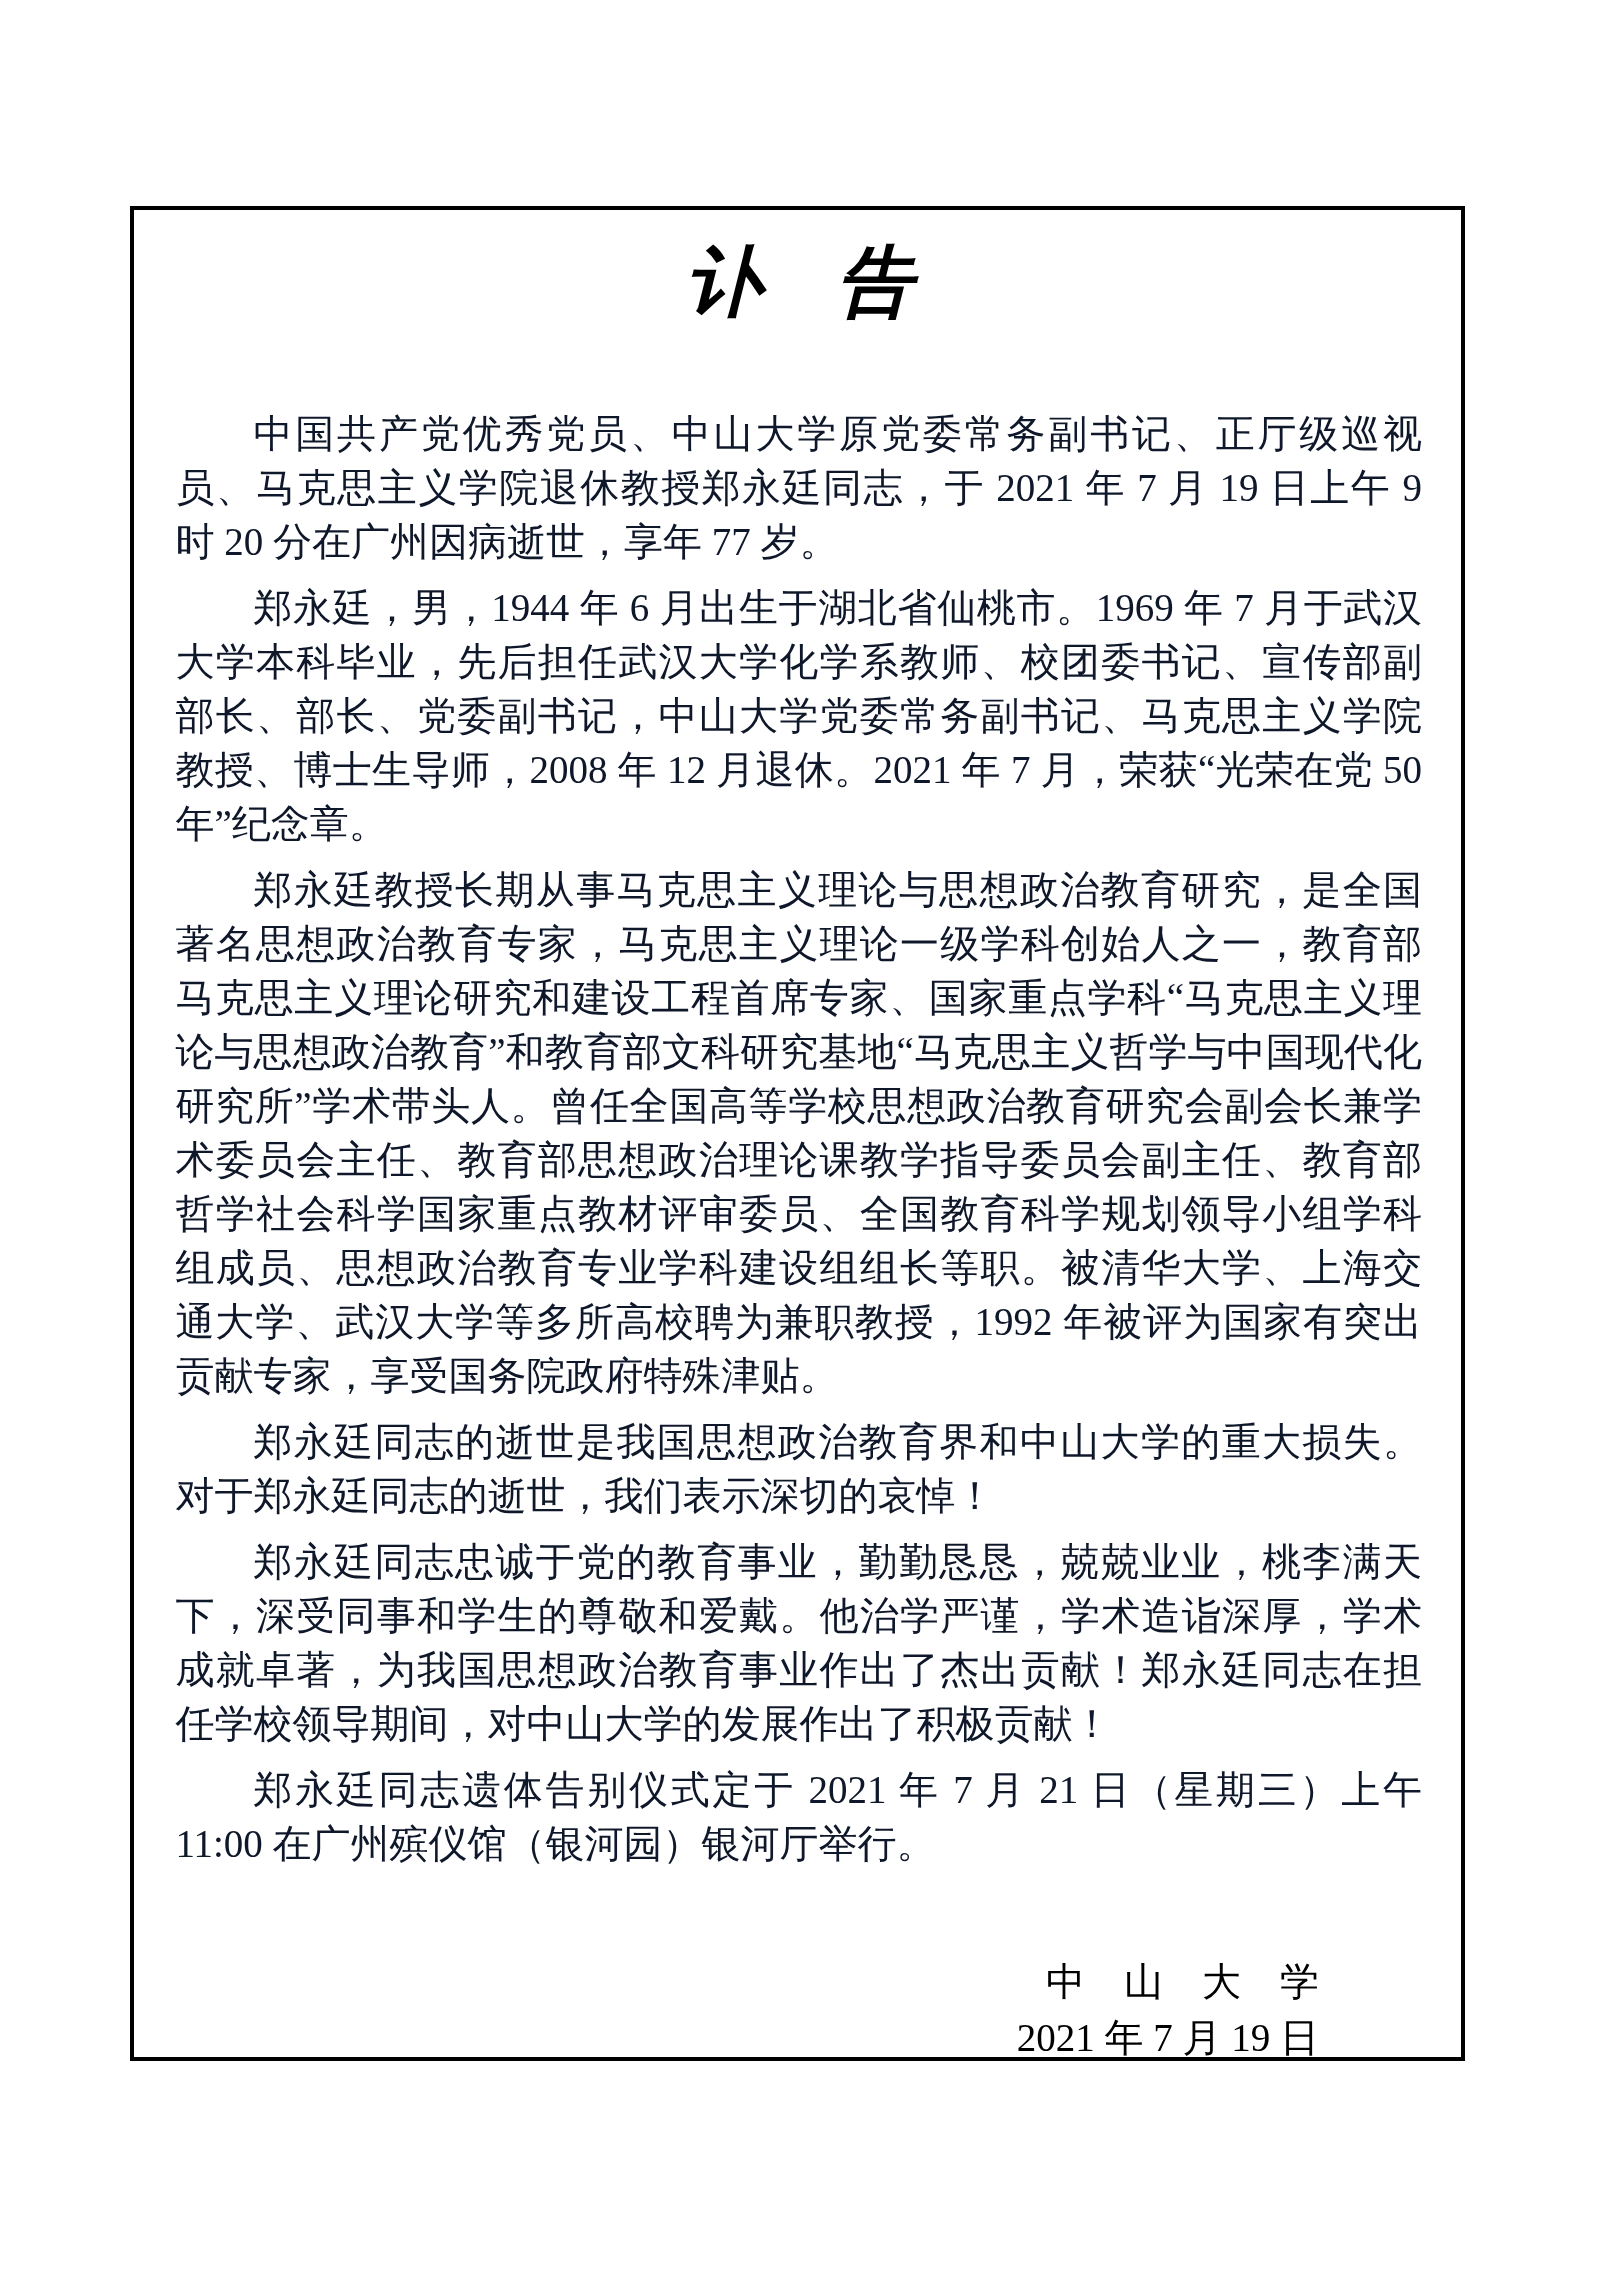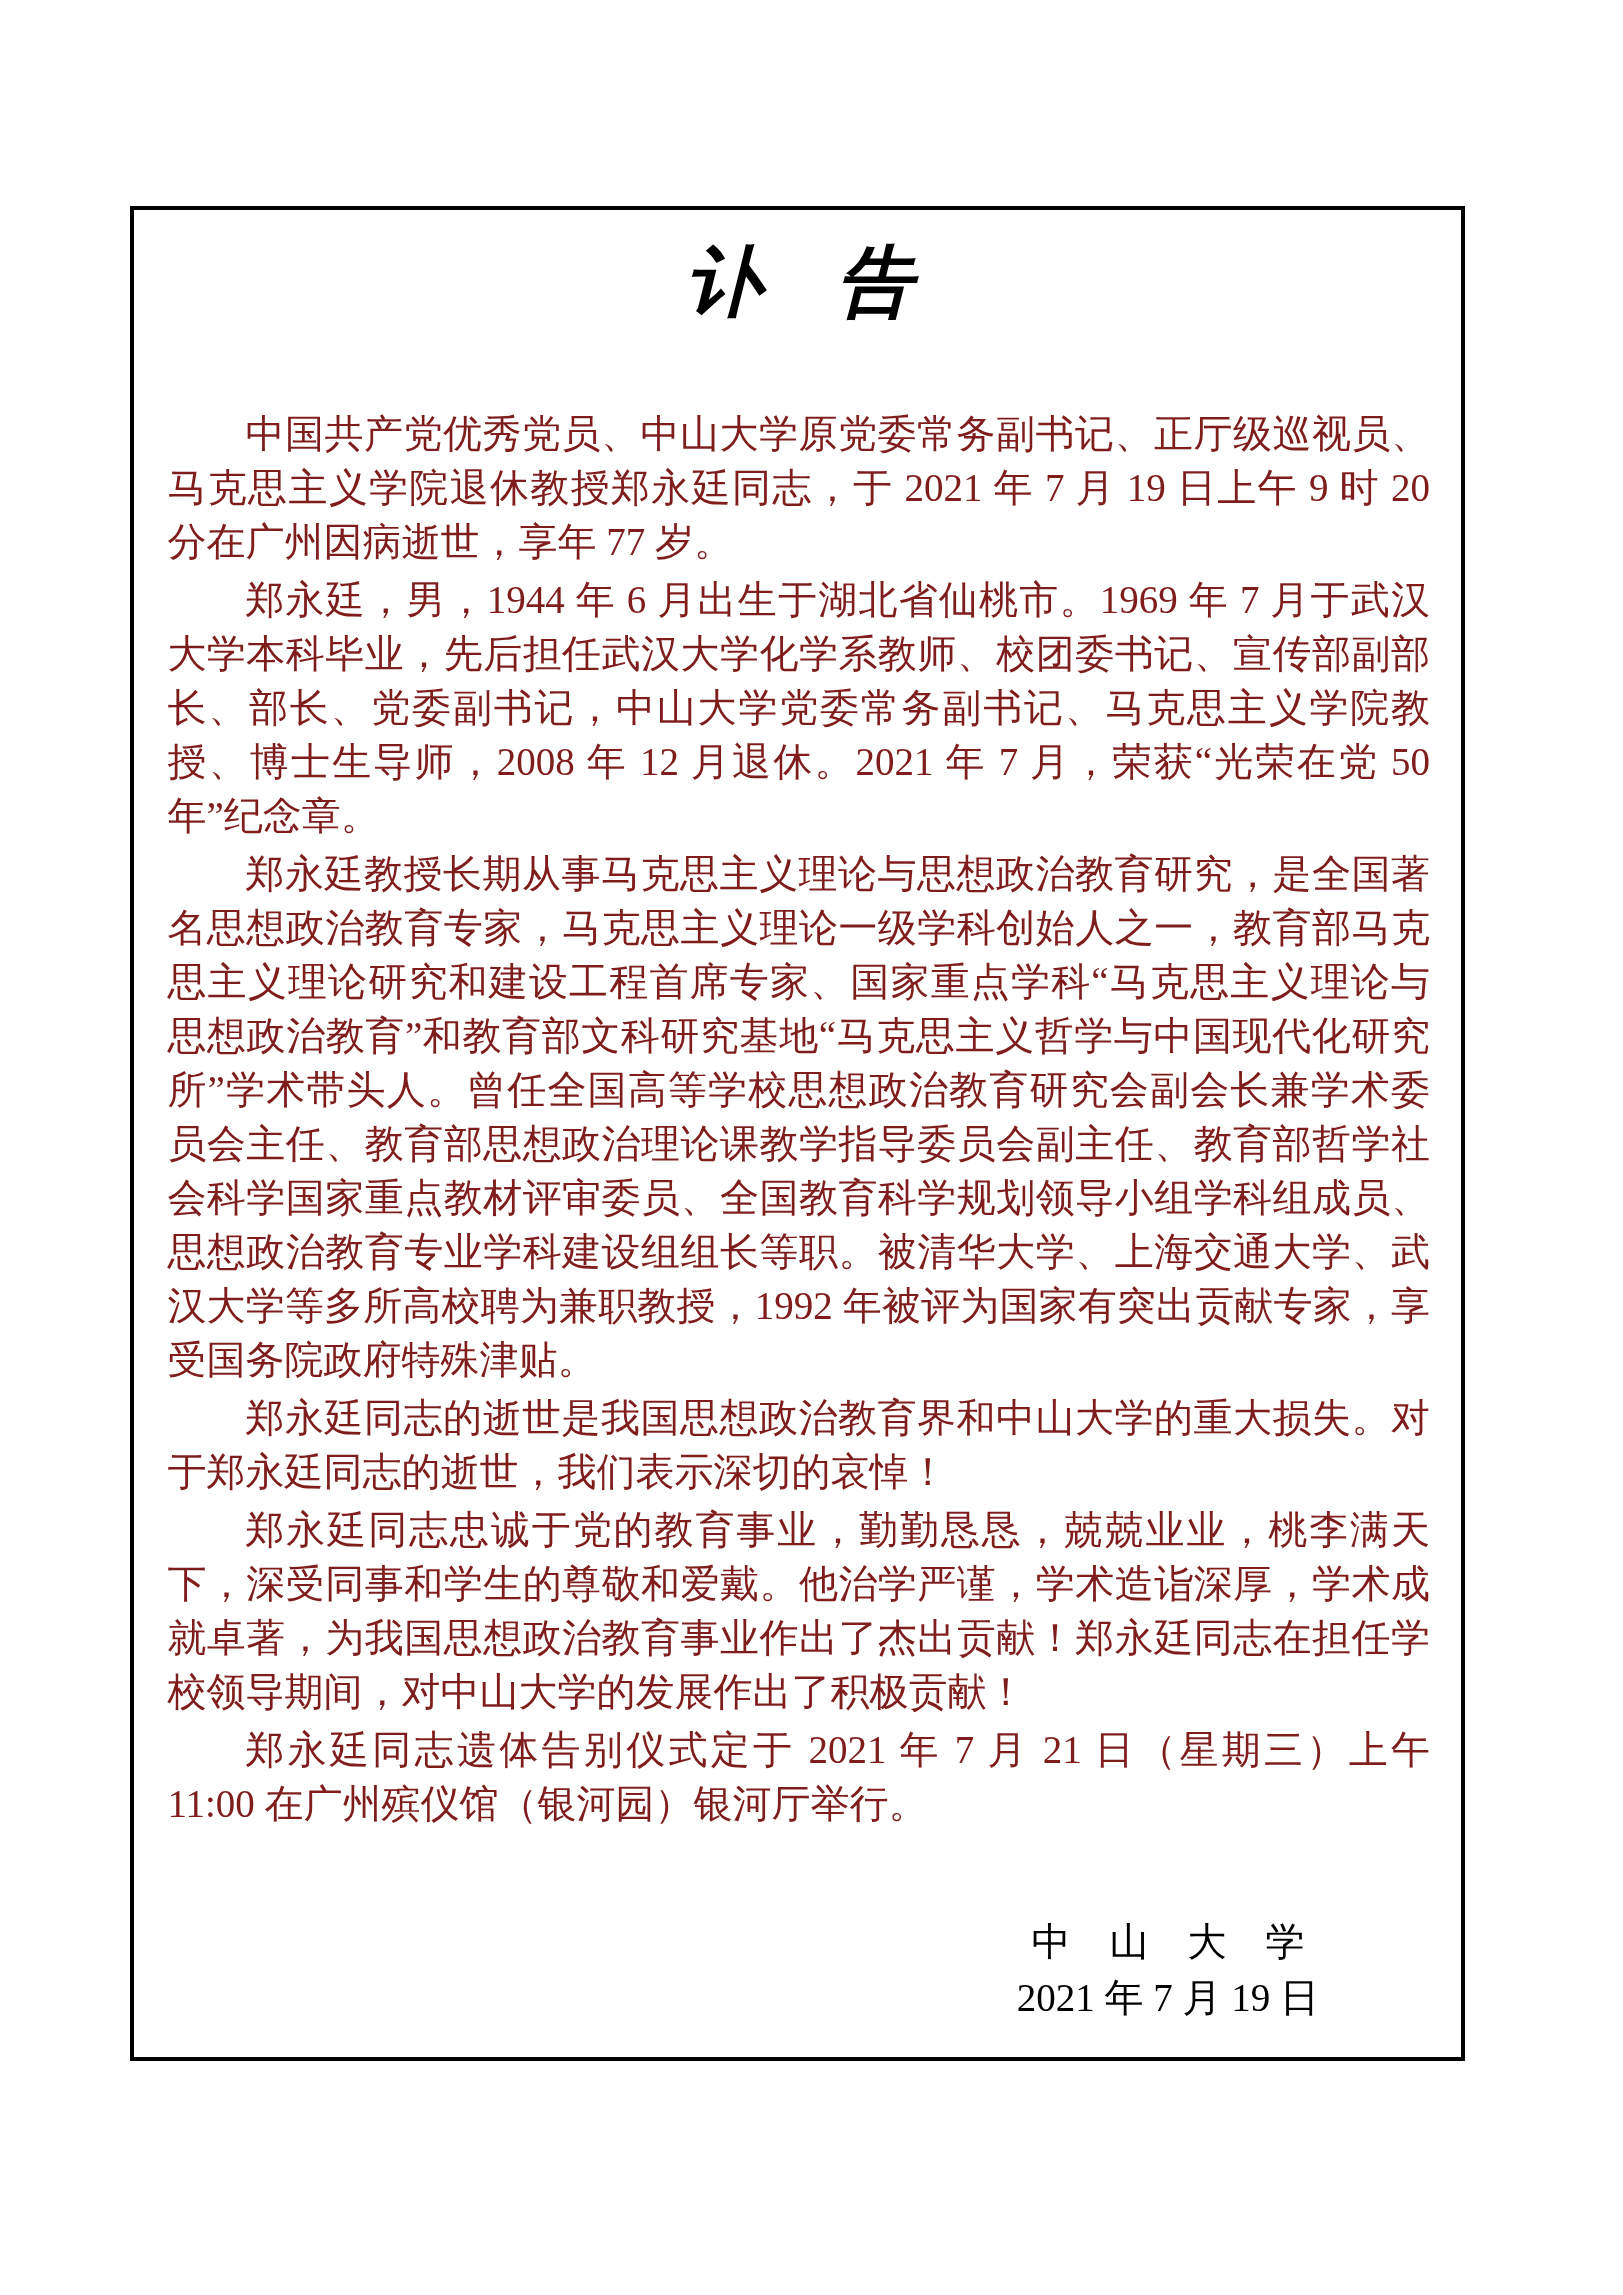--- a/index.html
+++ b/index.html
@@ -28,33 +28,33 @@
   .title {
     margin: 27px 0 79px 0;
     text-align: center;
     font-size: 76px;
     line-height: 1.2;
     font-weight: 700;
     color: #000000;
     font-style: italic;
   }
   .para {
-    margin: 4px;
+    margin: 12px;
     font-size: 39px;
     line-height: 54px;
     text-align: justify;
     text-justify: inter-ideograph;
     text-indent: 2em;
     word-break: break-word;
-    color: #7f1d1d;
+    color: #0f172a;
   }
   .signature {
     margin: 83px 115px 0 auto;
     width: fit-content;
-    text-align: center;
+    text-align: right;
     font-size: 39px;
     line-height: 56px;
     color: #000000;
   }
 </style>
 </head>
 <body>
 
 <div class="page">
   <div class="frame">

